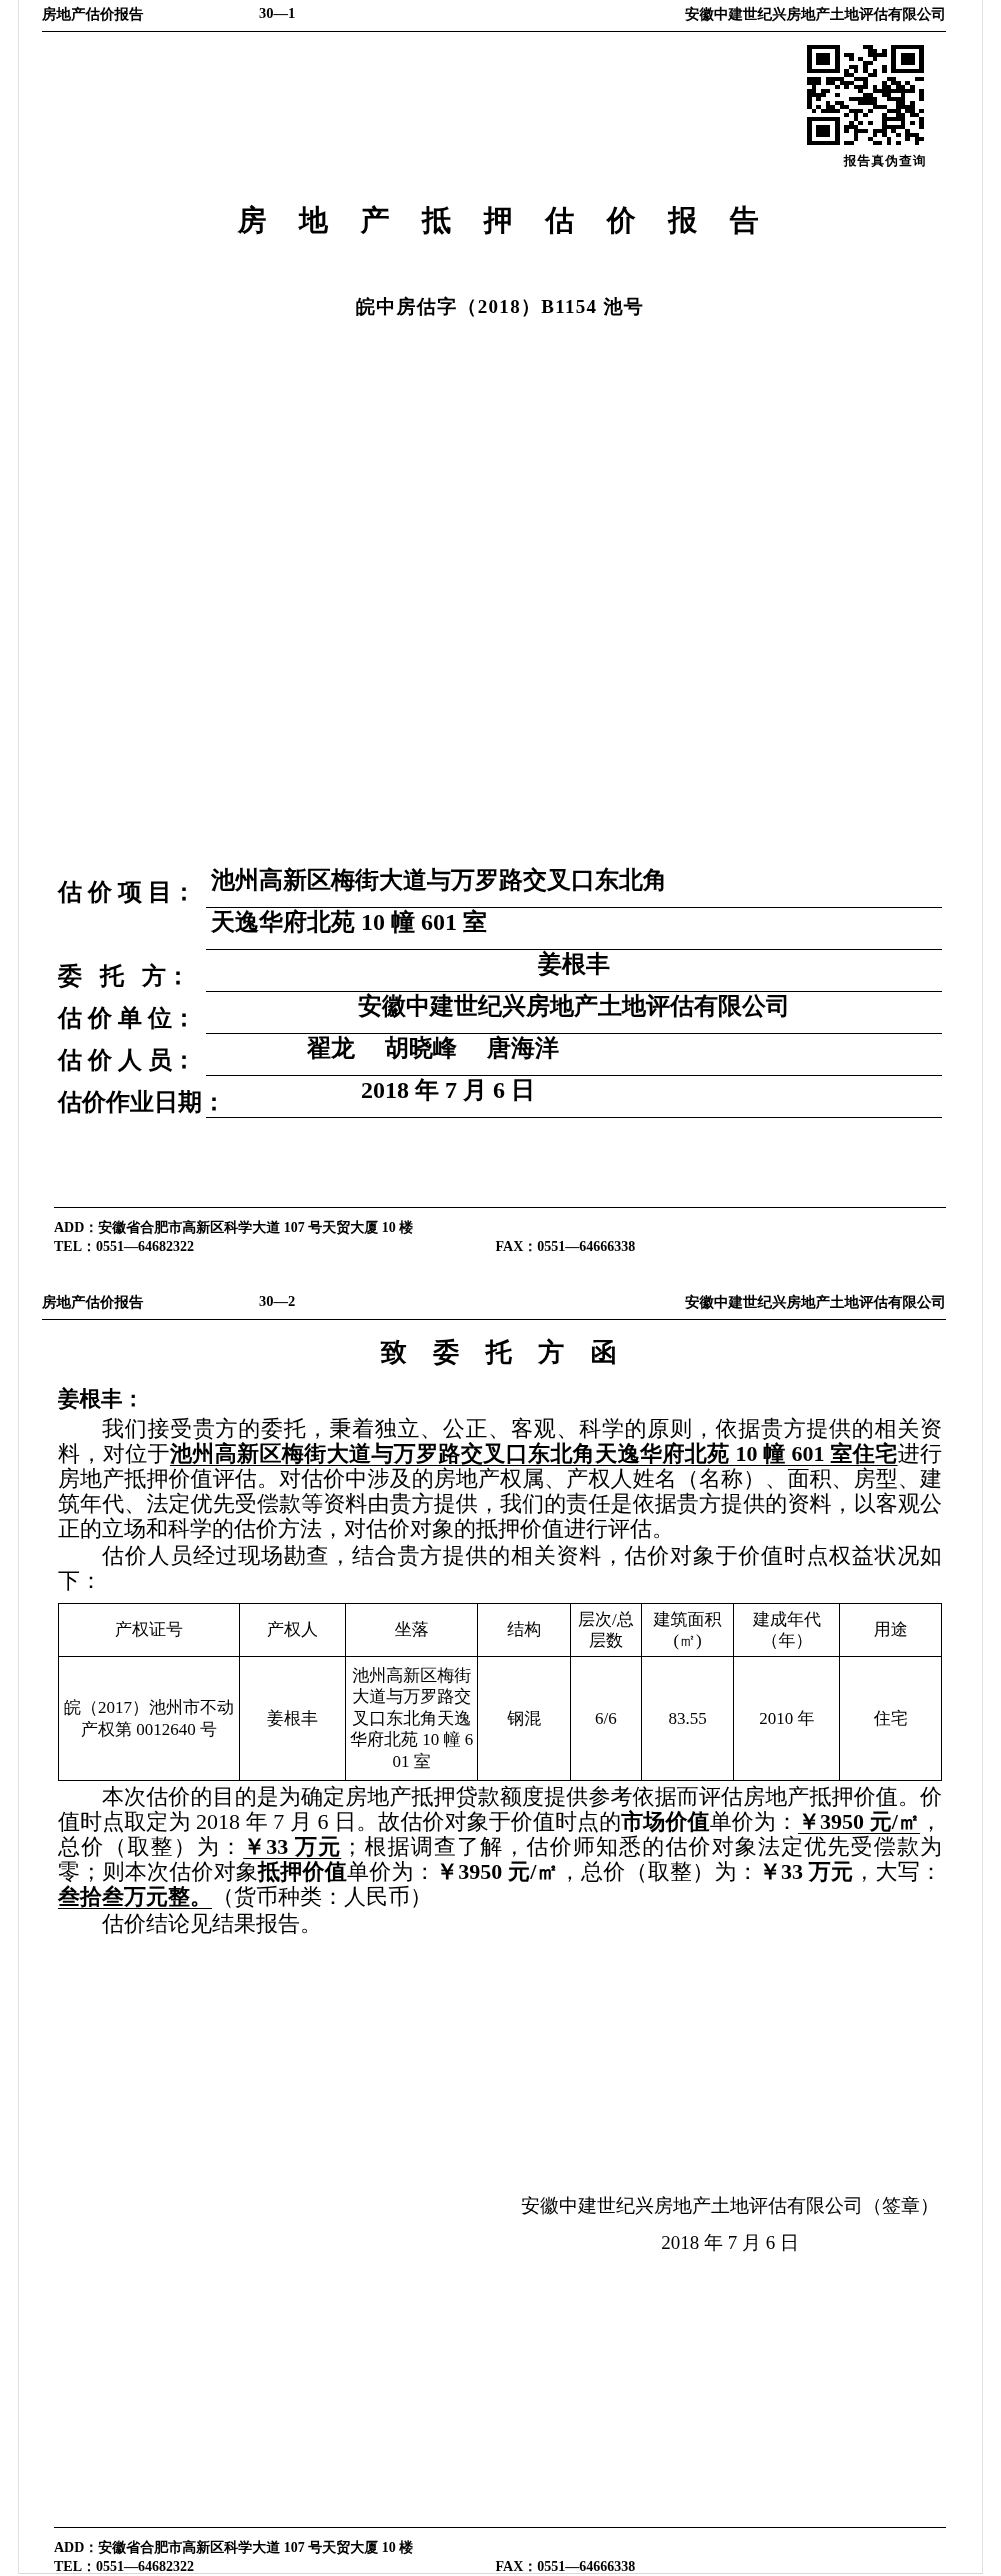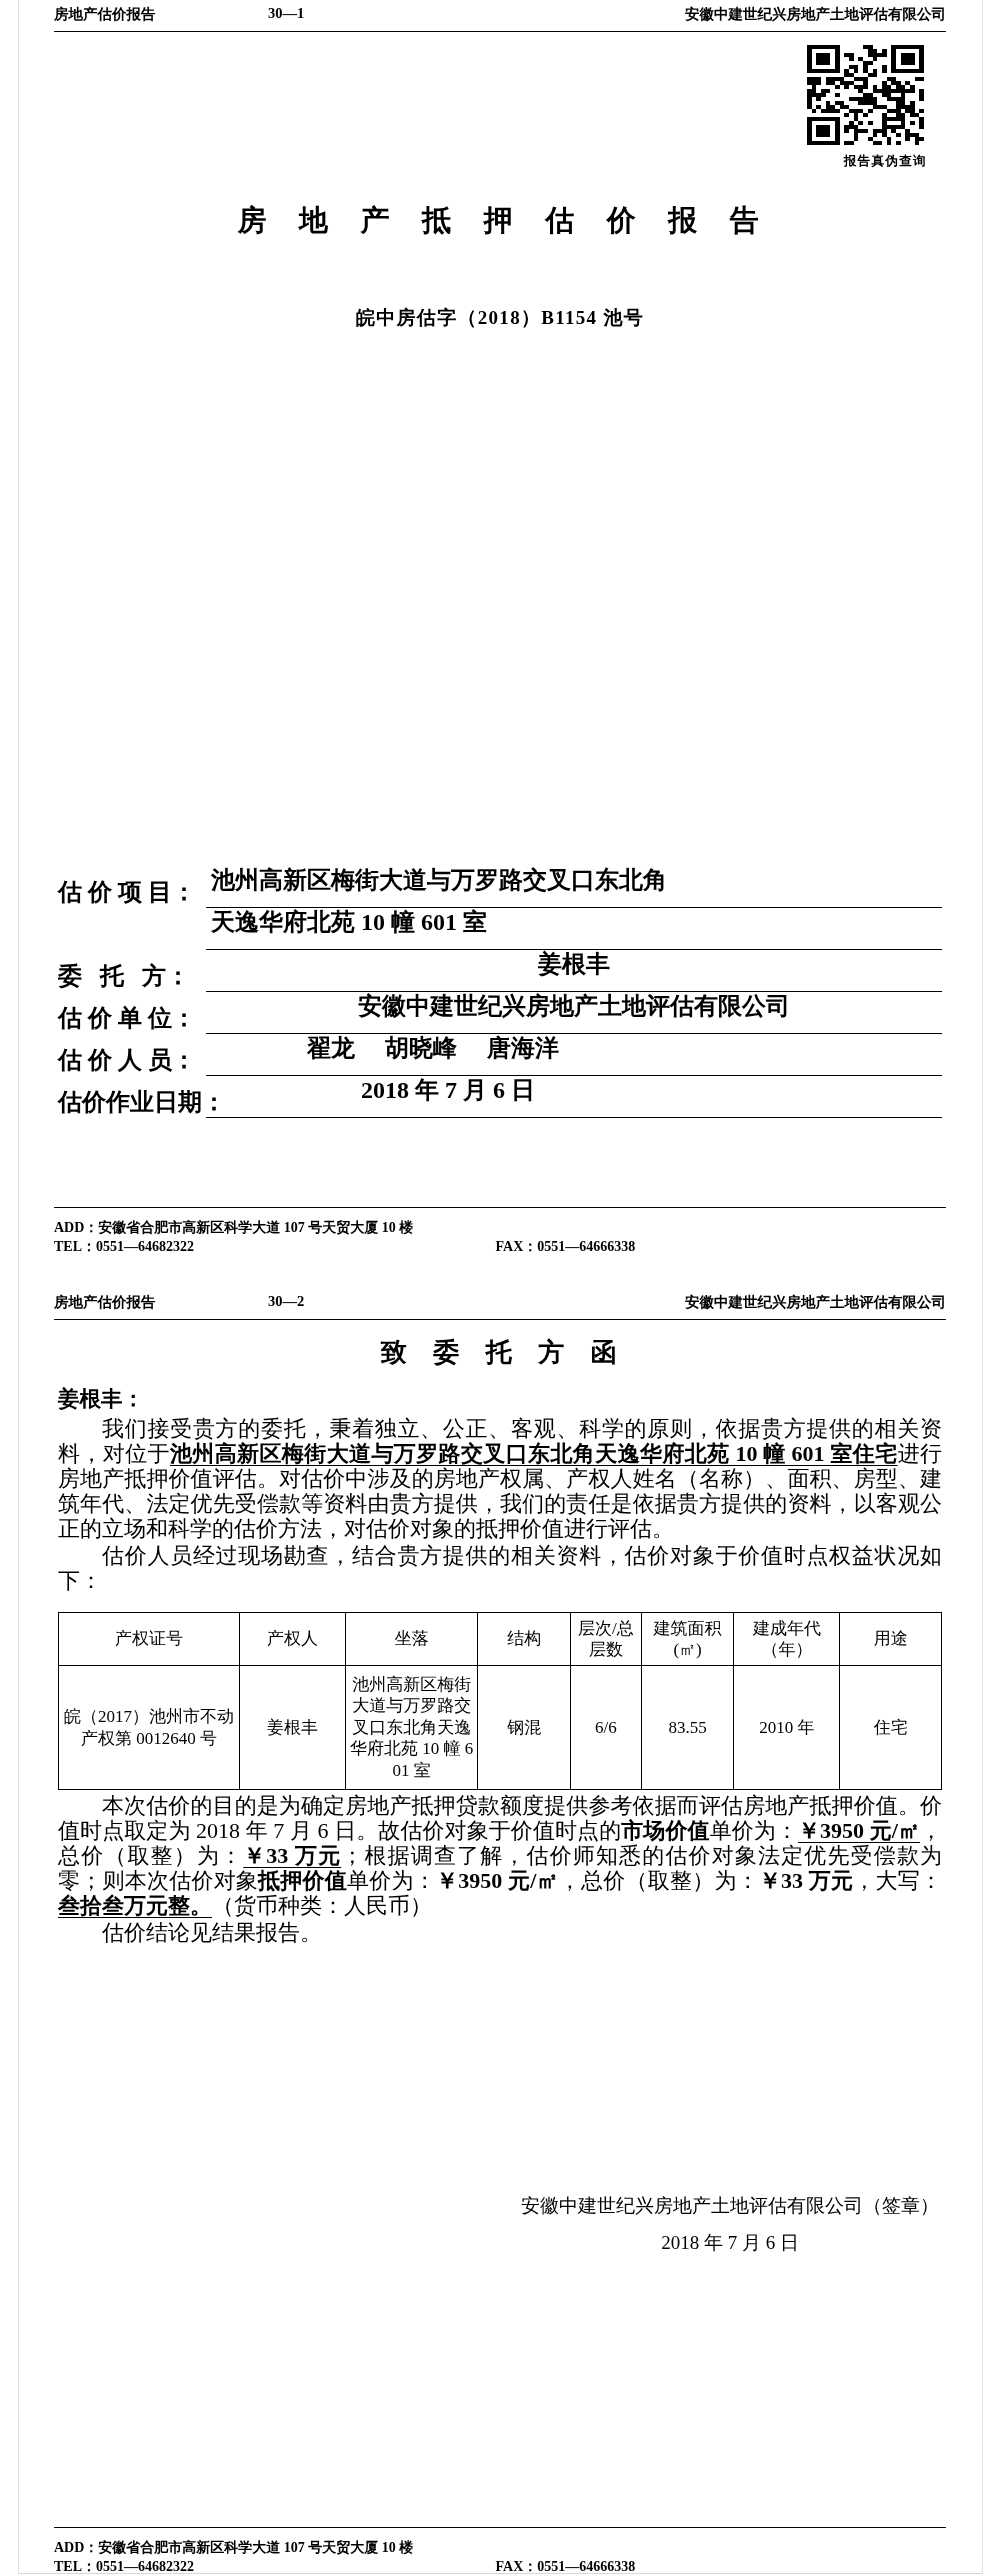--- a/index.html
+++ b/index.html
@@ -11,38 +11,38 @@
   .scan-frame {
     position:absolute; top:0; bottom:1.9px; left:17.7px; right:19px;
     border-left:0.6px solid #e2e2e2; border-right:0.6px solid #e2e2e2;
     border-bottom:0.6px solid #d8d8d8; pointer-events:none; z-index:5;
   }
   .page { position:absolute; left:0; width:1002px; height:1288px; }
   .page1 { top:0; }
   .page2 { top:1288px; }
 
   .doc-header {
-    position:absolute; top:5px; left:54px; right:56px;
+    position:absolute; top:5px; left:42px; right:56px;
     border-bottom:1.3px solid #000; padding-bottom:5px;
     font-size:14.5px; font-weight:bold; height:26.5px;
   }
   .h-left { position:absolute; left:0; }
   .h-center { position:absolute; left:24%; }
   .h-right { position:absolute; right:0; }
 
   .qr-wrap { position:absolute; top:45px; right:75px; width:120px; text-align:right; }
   .qr { width:117px; height:100px; display:block; background:#fff; }
   .qr-caption { margin-top:7.6px; font-size:12.6px; font-weight:bold; letter-spacing:1.3px; }
 
   .main-title {
     position:absolute; top:201px; left:54px; right:56px; text-align:center;
     font-size:29px; font-weight:bold; letter-spacing:3.8px; word-spacing:17.7px; white-space:pre;
   }
   .report-no {
-    position:absolute; top:305px; left:54px; right:56px; text-align:center;
+    position:absolute; top:294px; left:54px; right:56px; text-align:center;
     font-size:19px; font-weight:bold; letter-spacing:1.3px;
   }
 
   .cover-form { position:absolute; top:866px; left:58px; right:60px; }
   .field-row { display:flex; align-items:flex-end; height:42px; font-size:24px; font-weight:bold; }
   .field-label { width:148px; flex:none; white-space:pre; }
   .field-value {
     flex:1; border-bottom:1.3px solid #000; text-align:center;
     padding-bottom:11px; white-space:pre; min-height:28px;
   }
@@ -64,21 +64,21 @@
     margin-top:19px; text-align:center; font-size:26px; font-weight:bold;
     letter-spacing:2.5px; word-spacing:15px; white-space:pre;
   }
   .salutation { margin-top:14px; font-size:21.5px; font-weight:bold; }
   .para { margin-top:2.5px; font-size:22px; line-height:25px; text-align:justify; text-indent:2em; }
   .para.after-table { margin-top:11.4px; }
   .b { font-weight:bold; }
   .u { text-decoration:underline; text-underline-offset:4.4px; text-decoration-thickness:1.3px; text-decoration-skip-ink:none; }
 
   .ptable {
-    width:100%; border-collapse:collapse; margin-top:19px;
+    width:100%; border-collapse:collapse; margin-top:10px;
     font-size:17px; line-height:21.5px; table-layout:fixed;
   }
   .ptable th, .ptable td {
     border:1.3px solid #000; text-align:center; vertical-align:middle;
     font-weight:normal; padding:3.8px 3.2px; word-break:break-all;
   }
   .ptable thead tr { height:53px; }
   .ptable tbody tr { height:124px; }
 
   .sig { position:absolute; top:899px; right:63px; font-size:19px; line-height:37px; }

